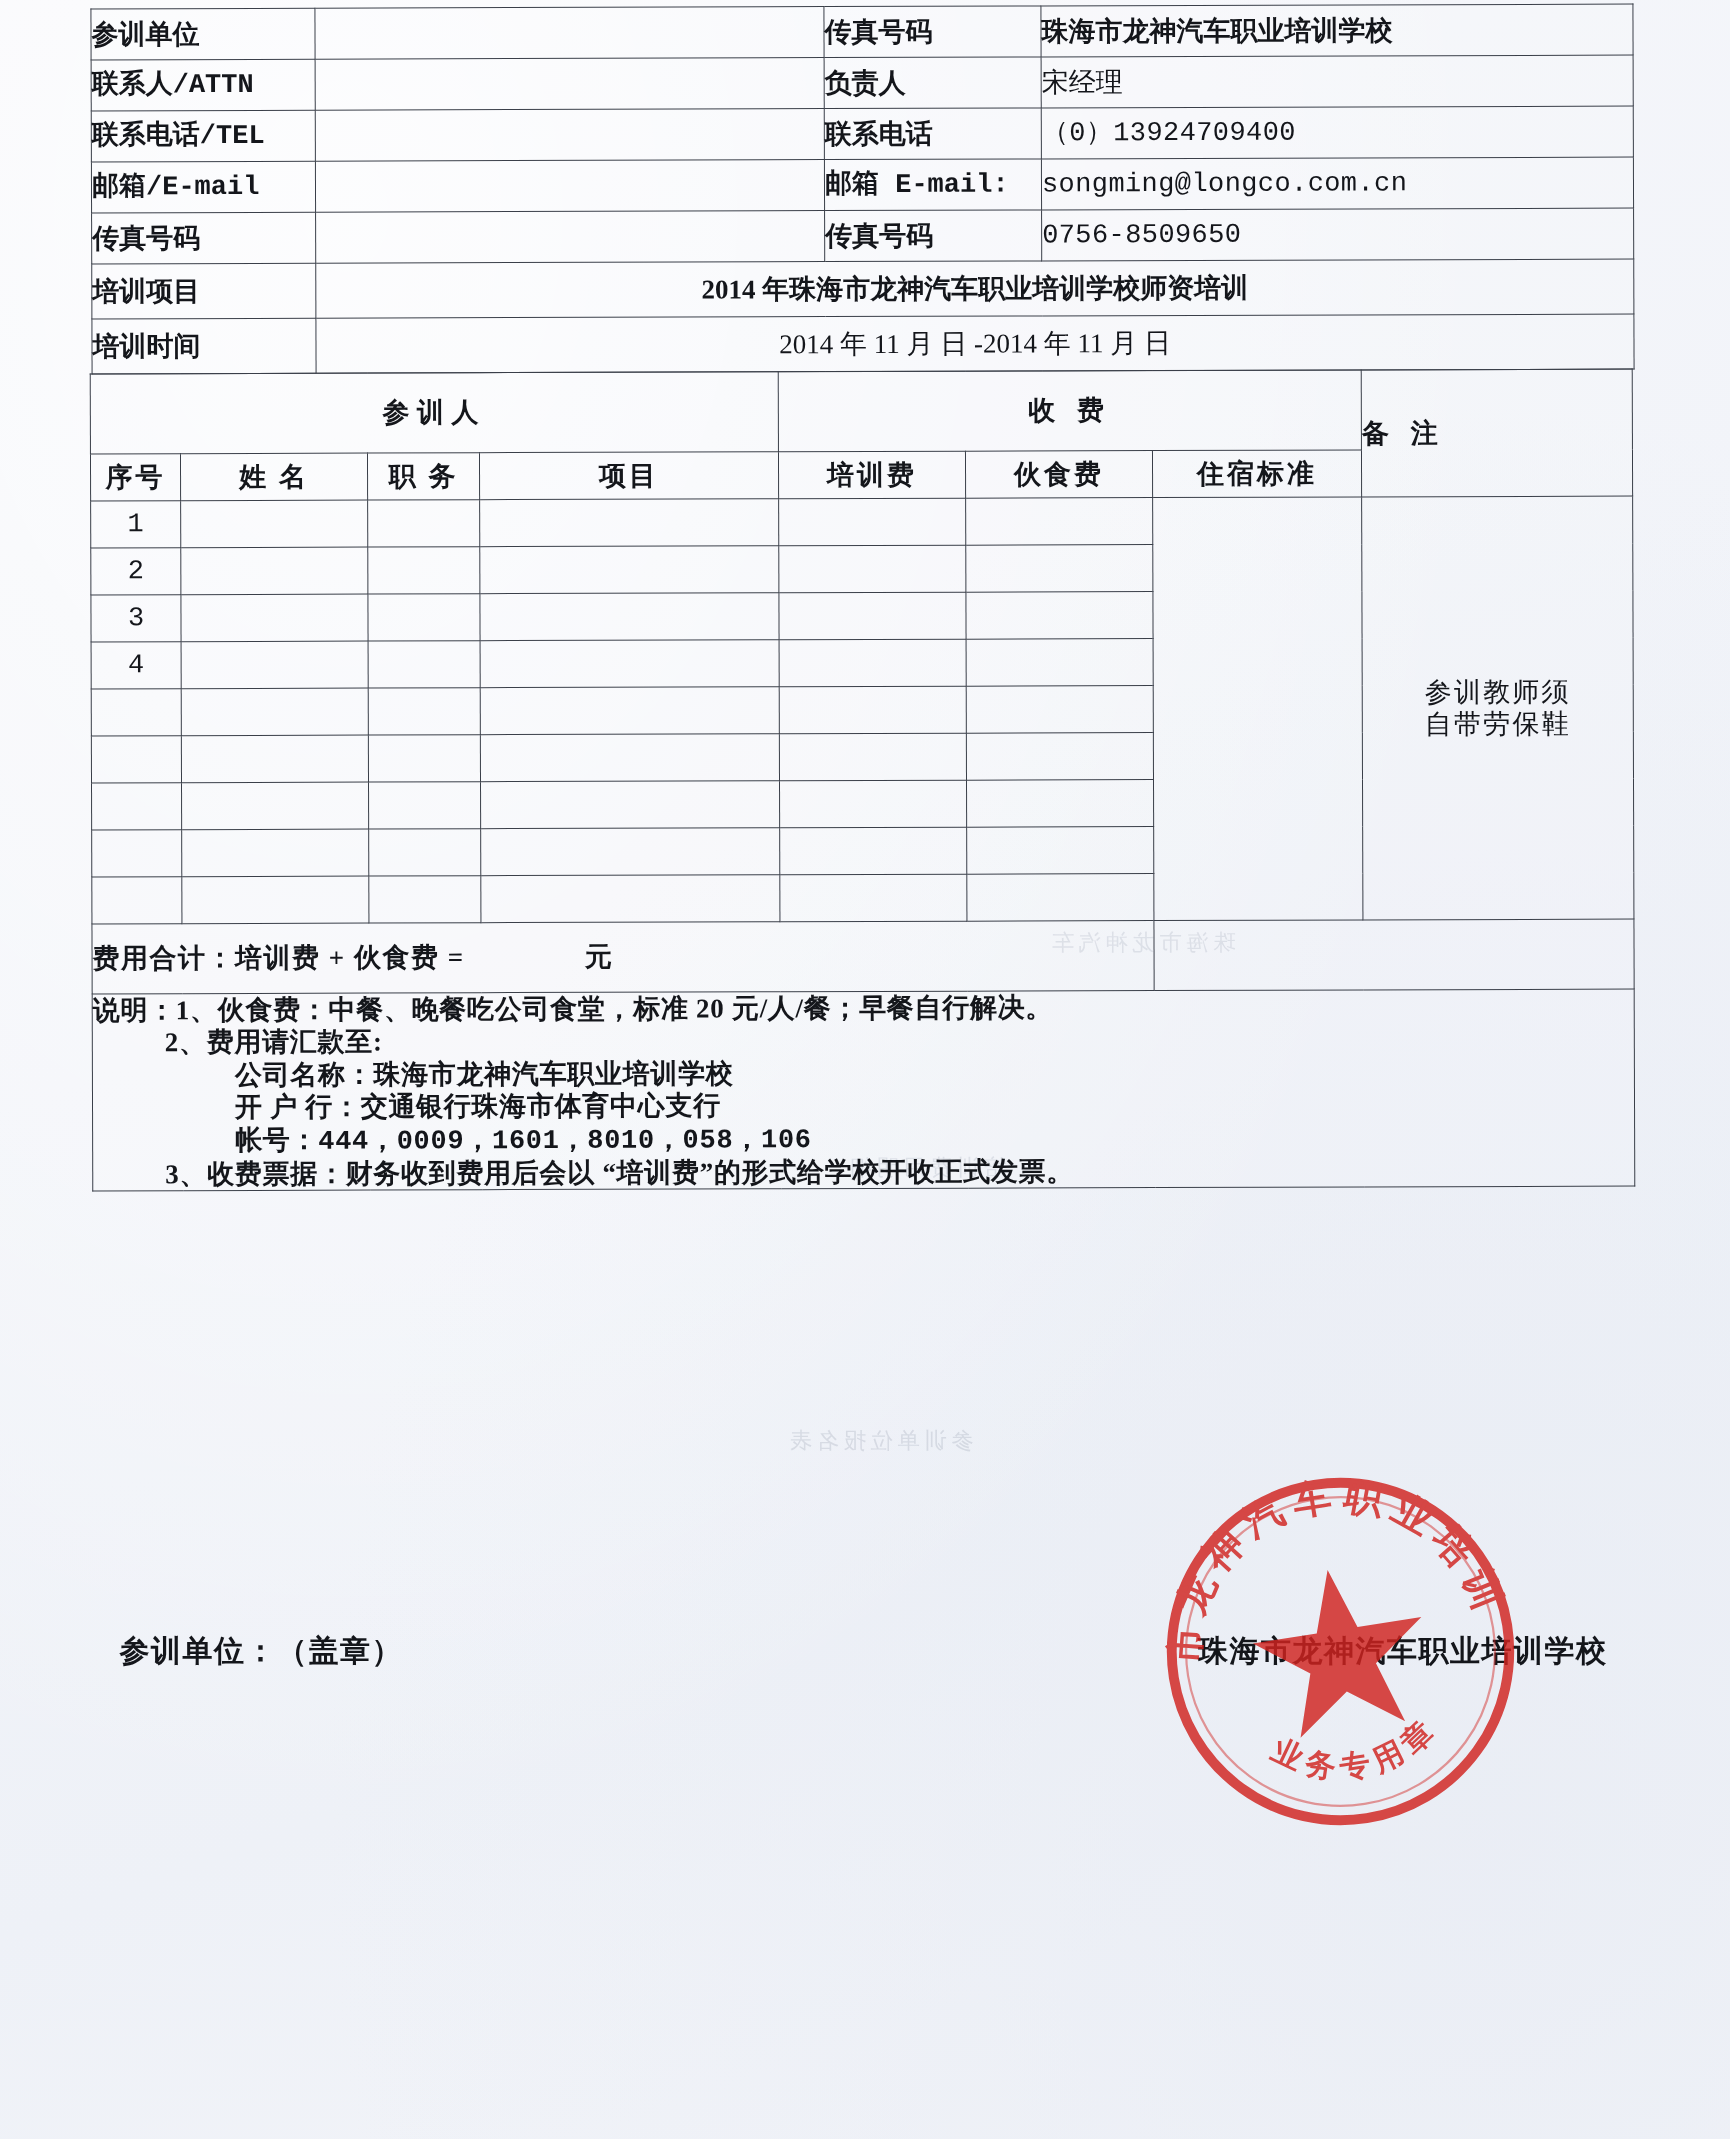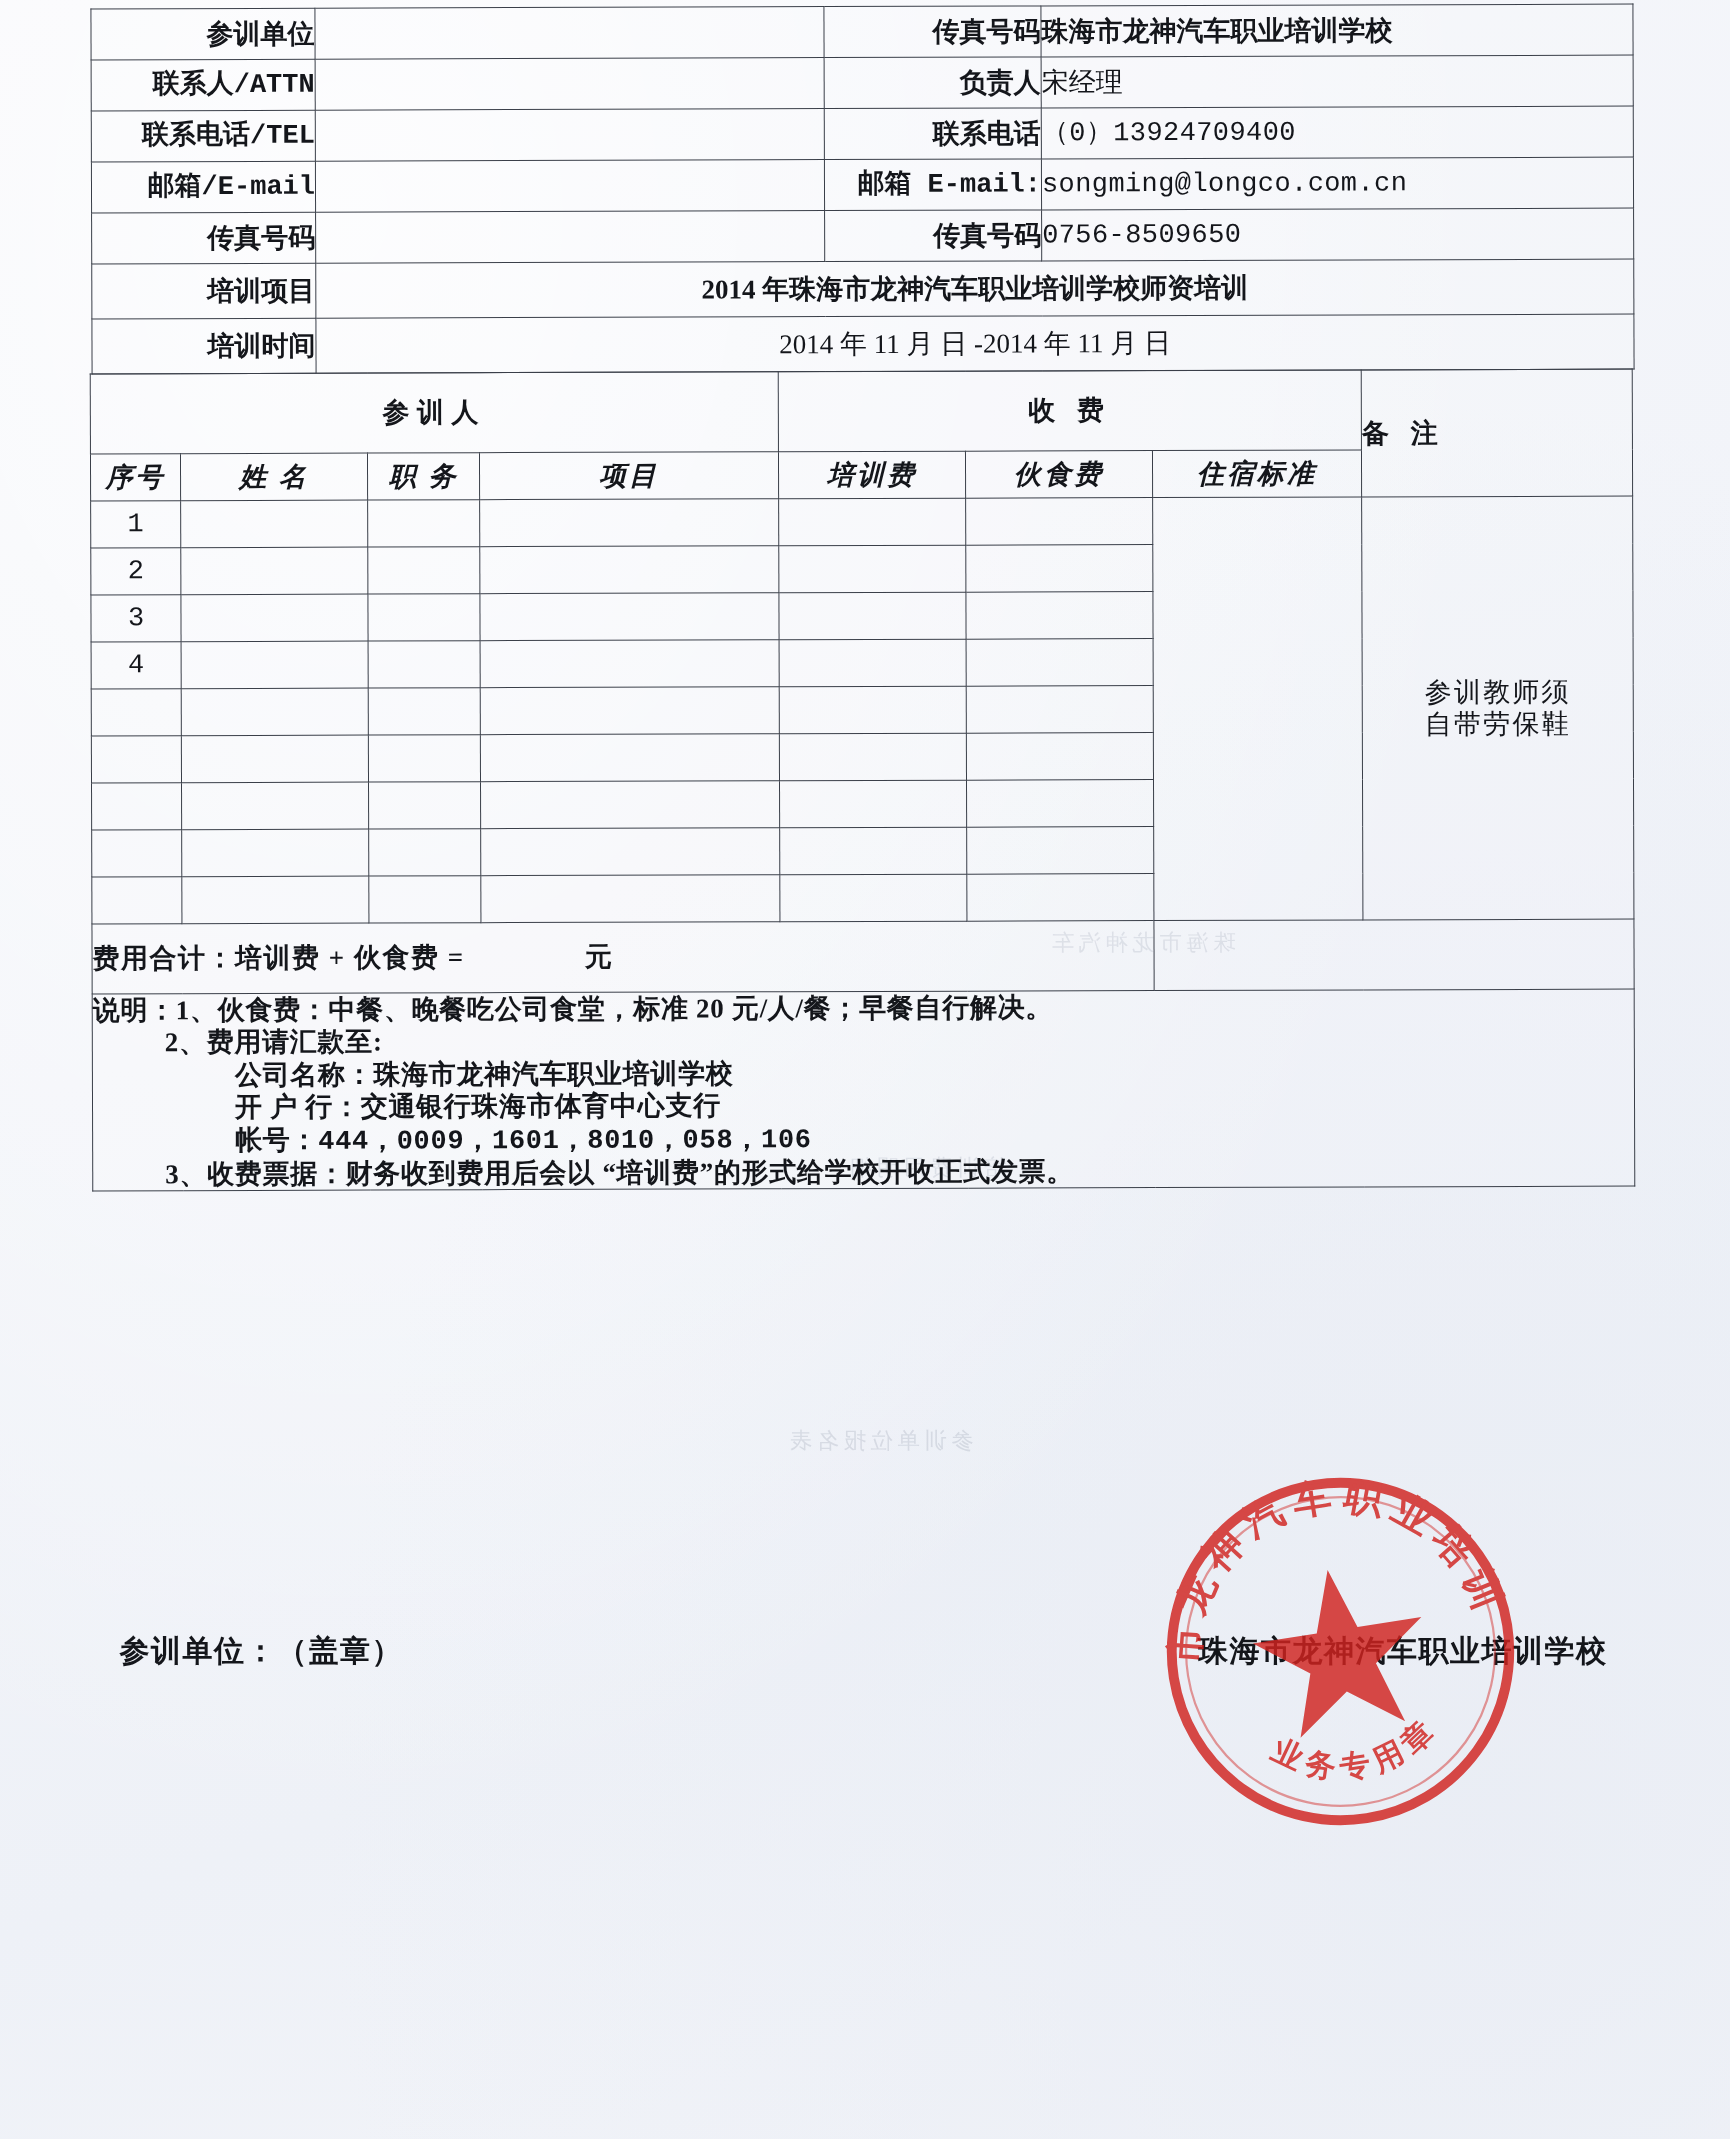--- a/index.html
+++ b/index.html
@@ -51,21 +51,20 @@
     vertical-align: middle;
     font-size: 27px;
     color: #14161b;
     line-height: 1.2;
     background: rgba(255,255,255,0.12);
   }
   .lbl {
     font-weight: bold;
     padding: 10.5px 16.5px;
     white-space: nowrap;
-    text-align: right;
   }
   .val {
     padding: 10.5px 16.5px;
     white-space: nowrap;
   }
   .val-mono {
     font-family: "Liberation Mono", monospace;
     font-size: 25.4px;
     letter-spacing: 0.4px;
   }
@@ -93,21 +92,20 @@
     font-weight: bold;
     font-size: 30px;
     letter-spacing: 7.5px;
   }
   .col-head {
     text-align: center;
     font-weight: bold;
     font-size: 27px;
     height: 46px;
     letter-spacing: 3px;
-    font-style: italic;
   }
   .data-row td { height: 46px; }
   .seq {
     text-align: center;
     font-size: 25.4px;
     font-family: "Liberation Mono", monospace;
   }
   .remark-cell {
     text-align: center;
     font-size: 28px;

